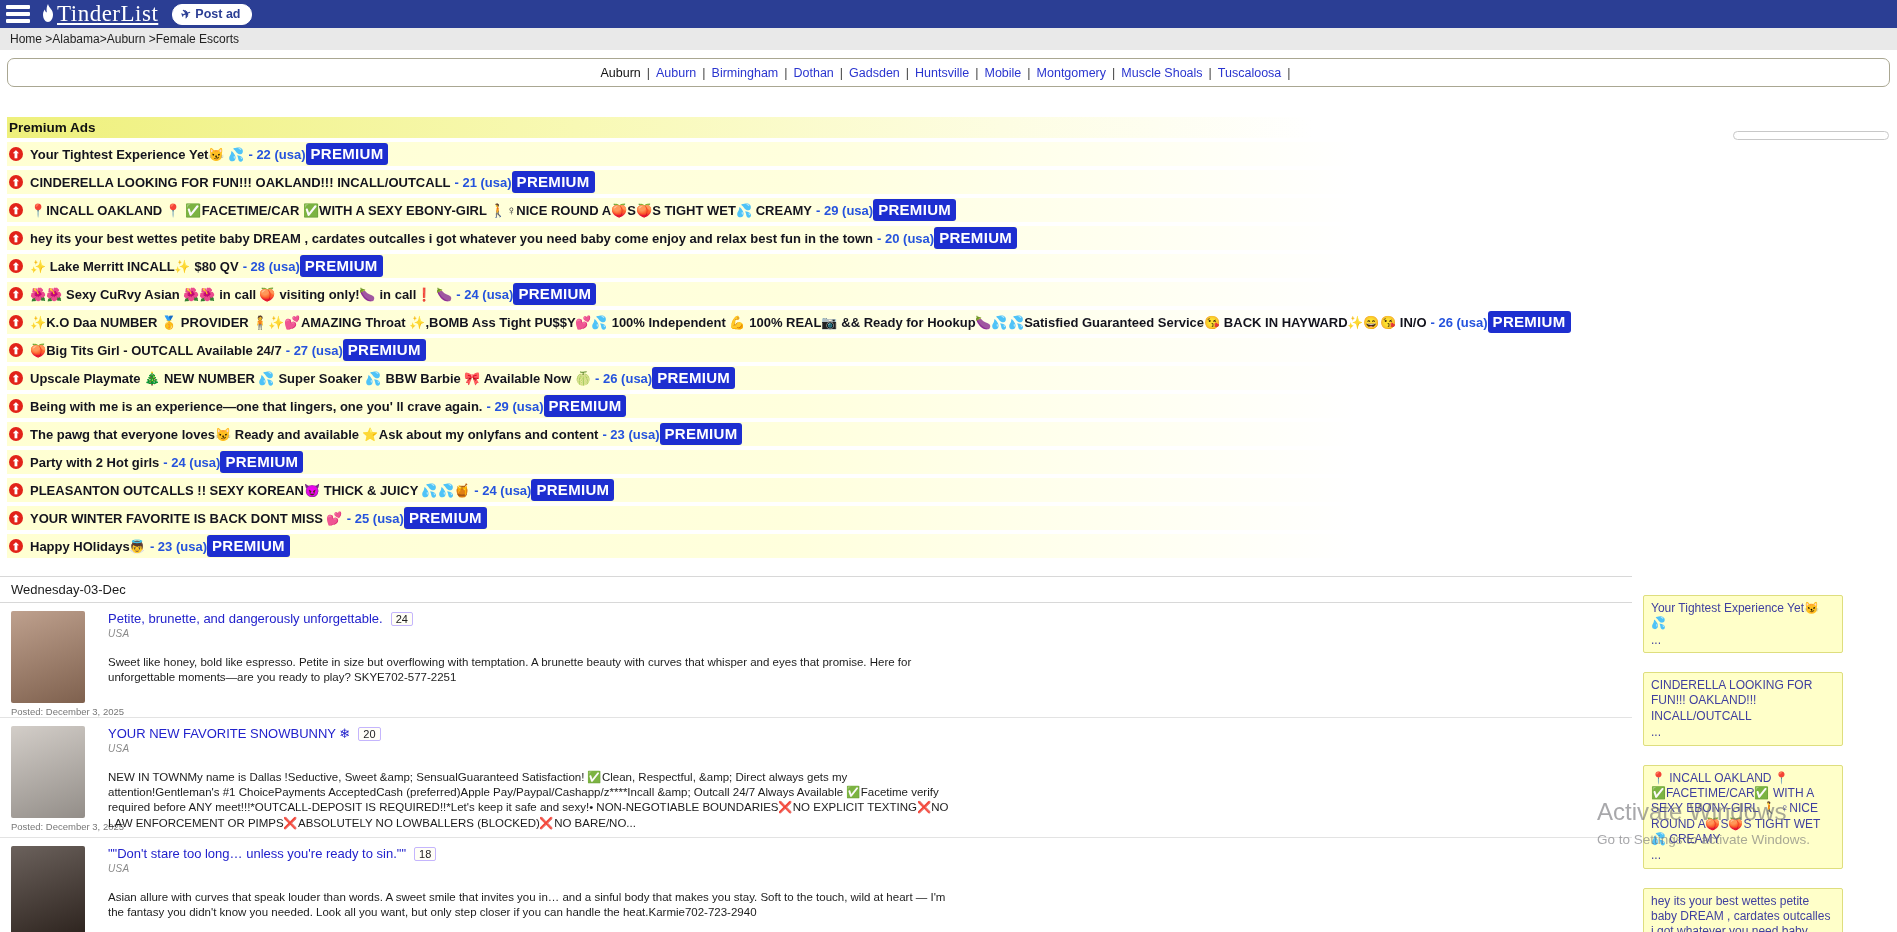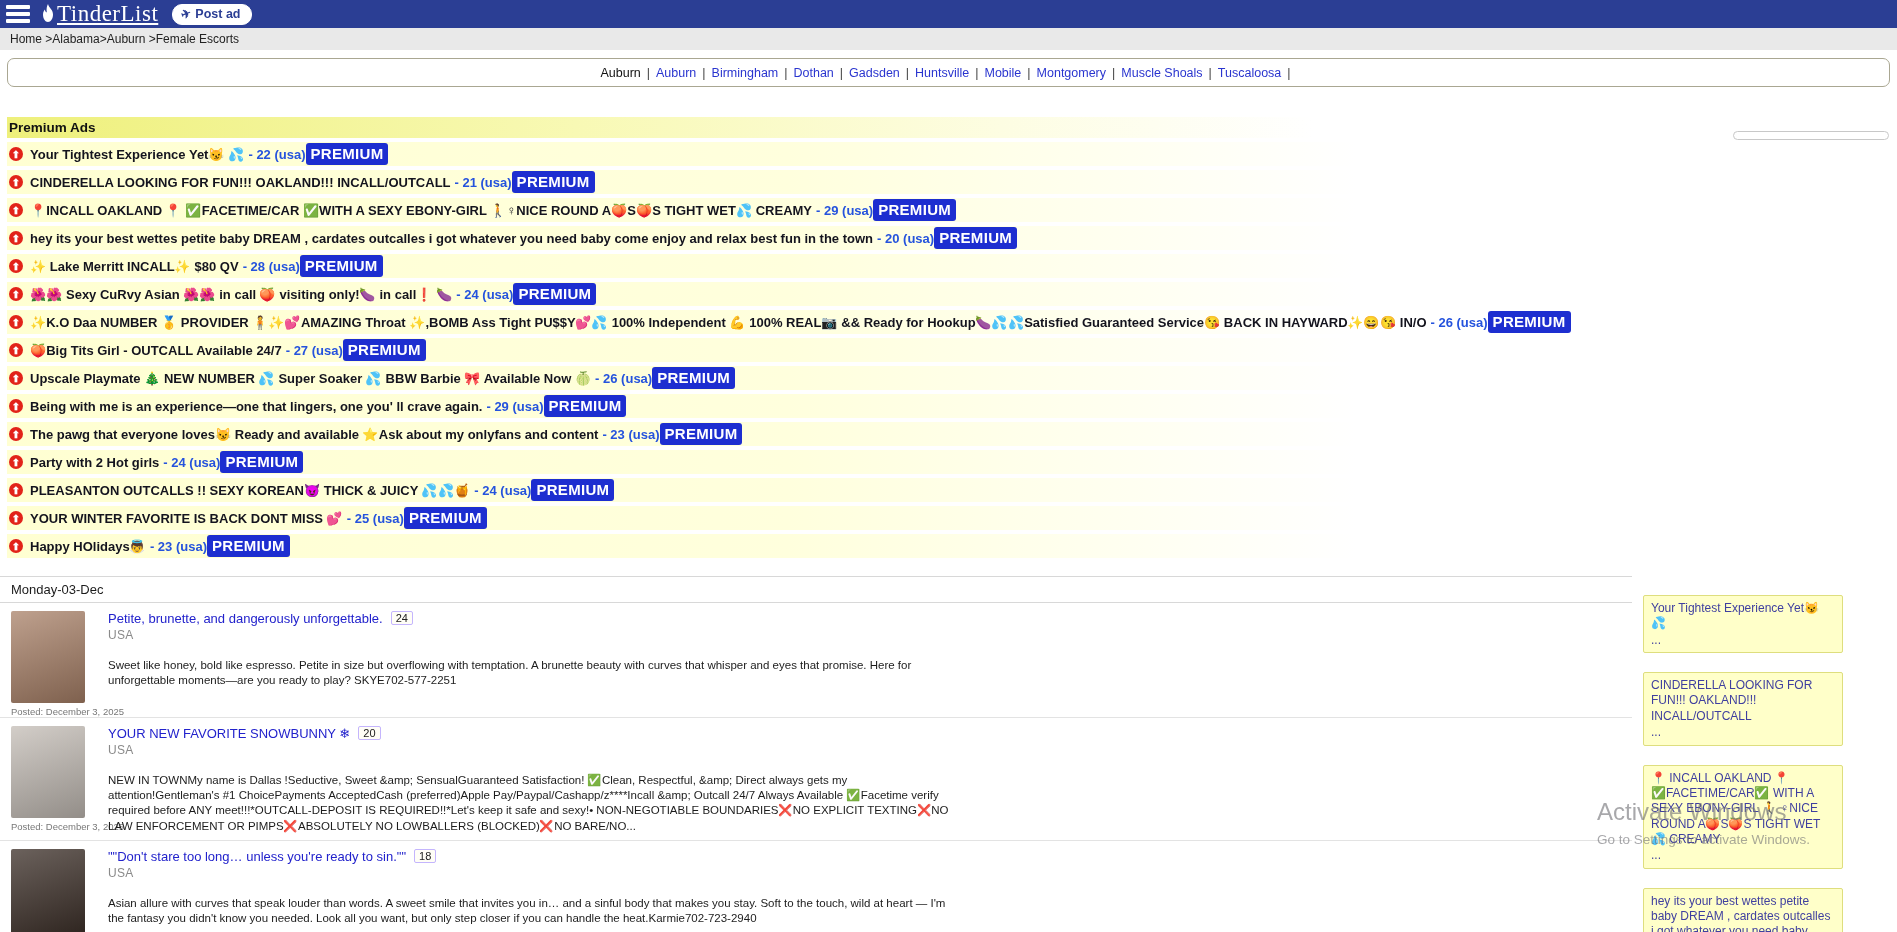--- a/index.html
+++ b/index.html
@@ -47,24 +47,24 @@
 
   
   .day-section { margin-top:18px; border-top:1px solid #d8d8d8; width:1632px; }
   .day-header { font-size:13px; color:#1b1b1b; padding:5px 0 5px 11px; border-bottom:1px solid #d8d8d8; }
   .listing { display:flex; padding:8px 0 0 11px; border-bottom:1px solid #e3e3e3; position:relative; min-height:100px; }
   .thumb-col { width:86px; min-width:86px; }
   .thumb { width:74px; height:92px; border-radius:2px; background:#a9846a;
     background-image:linear-gradient(160deg, rgba(255,255,255,.25), rgba(0,0,0,.25)); }
   .posted { font-size:9.5px; color:#777; margin-top:3px; white-space:nowrap; }
   .lbody { padding-left:11px; padding-bottom:6px; width:860px; }
-  .ltitle-row { display:flex; align-items:flex-start; gap:8px; }
+  .ltitle-row { display:flex; align-items:flex-end; gap:8px; }
   .ltitle { font-size:13px; color:#2222cc; text-decoration:underline; text-decoration-color:rgba(34,34,204,.0); }
   .age-badge { border:1px solid #c4b5fd; background:#fffef6; color:#222; font-size:11px; padding:0 4px; border-radius:2px; }
-  .lcountry { font-size:12px; color:#8a8a8a; margin-top:2px; letter-spacing:.3px; }
+  .lcountry { font-size:10px; color:#8a8a8a; margin-top:2px; letter-spacing:.3px;font-style:italic; }
   .ldesc { font-size:11.5px; color:#1c1c1c; margin-top:16px; line-height:1.32; }
 
   
   .sidebar { position:absolute; left:1643px; top:595px; width:200px; }
   .sbox { background:#ffffc9; border:1px solid #dede7e; border-radius:2px; padding:5px 7px 4px;
     margin-bottom:19px; font-size:12px; line-height:1.28; color:#3f3f9f; }
   .sbox .more { color:#3f3f9f; margin-top:1px; }
 
   
   .watermark { position:absolute; left:1597px; top:798px; color:rgba(110,110,115,.6); pointer-events:none; z-index:3; }
@@ -237,21 +237,21 @@
     <div class="prow">
       <span class="up-icon">⬆</span>
       <a href="#" class="ptitle">Happy HOlidays👼</a>
       <span class="page">- 23 (usa)</span>
       <span class="badge">PREMIUM</span>
     </div>
 
 </div>
 
 <div class="day-section">
-  <div class="day-header">Monday-03-Dec</div>
+  <div class="day-header">Wednesday-03-Dec</div>
 
     <div class="listing">
       <div class="thumb-col">
         <div class="thumb" style="background-color: rgb(169, 129, 104);"></div>
         <div class="posted">Posted: December 3, 2025</div>
       </div>
       <div class="lbody">
         <div class="ltitle-row">
           <a href="#" class="ltitle">Petite, brunette, and dangerously unforgettable.</a>
           <span class="age-badge">24</span>

